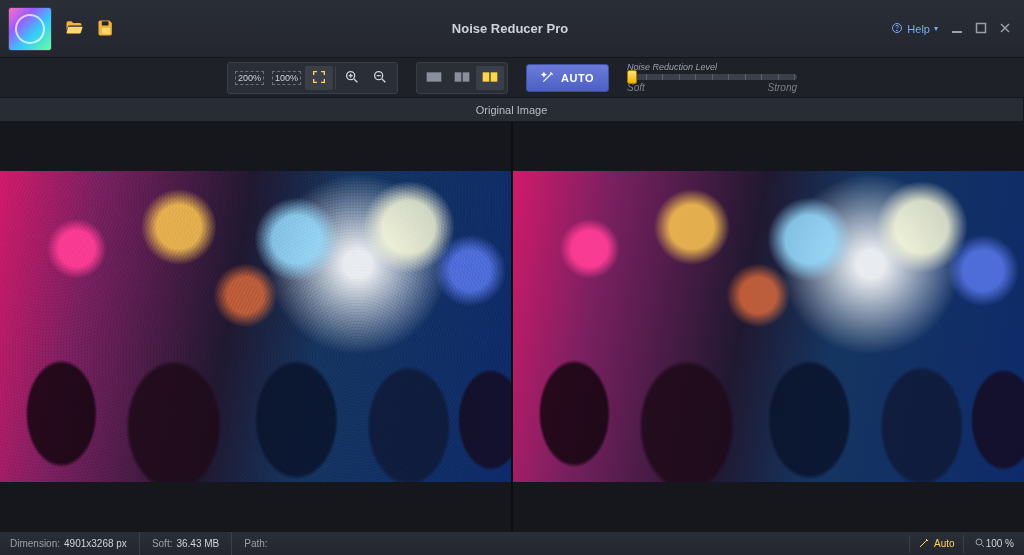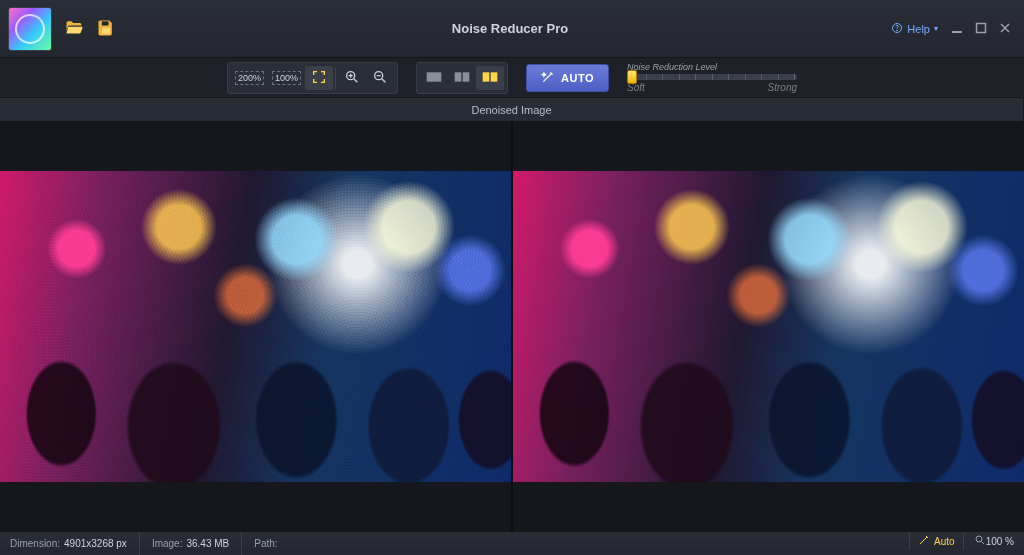--- a/index.html
+++ b/index.html
@@ -170,21 +170,21 @@
       repeating-radial-gradient(circle at 10% 10%, rgba(255,255,255,.06) 0 1px, transparent 1px 3px),
       repeating-radial-gradient(circle at 70% 60%, rgba(0,0,0,.08) 0 1px, transparent 1px 3px);
     mix-blend-mode:overlay;
   }
   
   .statusbar{
     position:absolute; left:0; right:0; bottom:0;
     height:24px;
     background:linear-gradient(#2a2e37,#23262e);
     border-top:1px solid #15171c;
-    display:flex; align-items:flex-start;
+    display:flex; align-items:center;
     font-size:10px; color:#9aa0ab;
     padding:0 10px;
   }
   .statusbar .cell{
     display:flex; gap:4px; align-items:center;
     padding:0 12px;
     border-right:1px solid #3a3f4a;
     height:100%;
   }
   .statusbar .cell:first-child{ padding-left:0;}
@@ -349,39 +349,39 @@
     </div>
     <div class="slider-caps">
       <span>Soft</span>
       <span>Strong</span>
     </div>
   </div>
 
 </div>
 
 <div class="compare-hdr">
-  <div>Denoised Image</div>
+  <div>Original Image</div>
 </div>
 
 <div class="workspace">
   <div class="pane">
     <div class="photo noisy"></div>
   </div>
   <div class="pane">
     <div class="photo"></div>
   </div>
 </div>
 
 <div class="statusbar">
   <div class="cell">
     <span>Dimension:</span>
     <span class="val">4901x3268 px</span>
   </div>
   <div class="cell">
-    <span>Image:</span>
+    <span>Soft:</span>
     <span class="val">36.43 MB</span>
   </div>
   <div class="cell" style="flex:1;border-right:none;">
     <span>Path:</span>
   </div>
 
   <div class="sb-right">
     <div class="sb-auto">
       <span>
         <svg width="12" height="12" viewBox="0 0 24 24" fill="none" stroke="#ffd54a" stroke-width="2">

